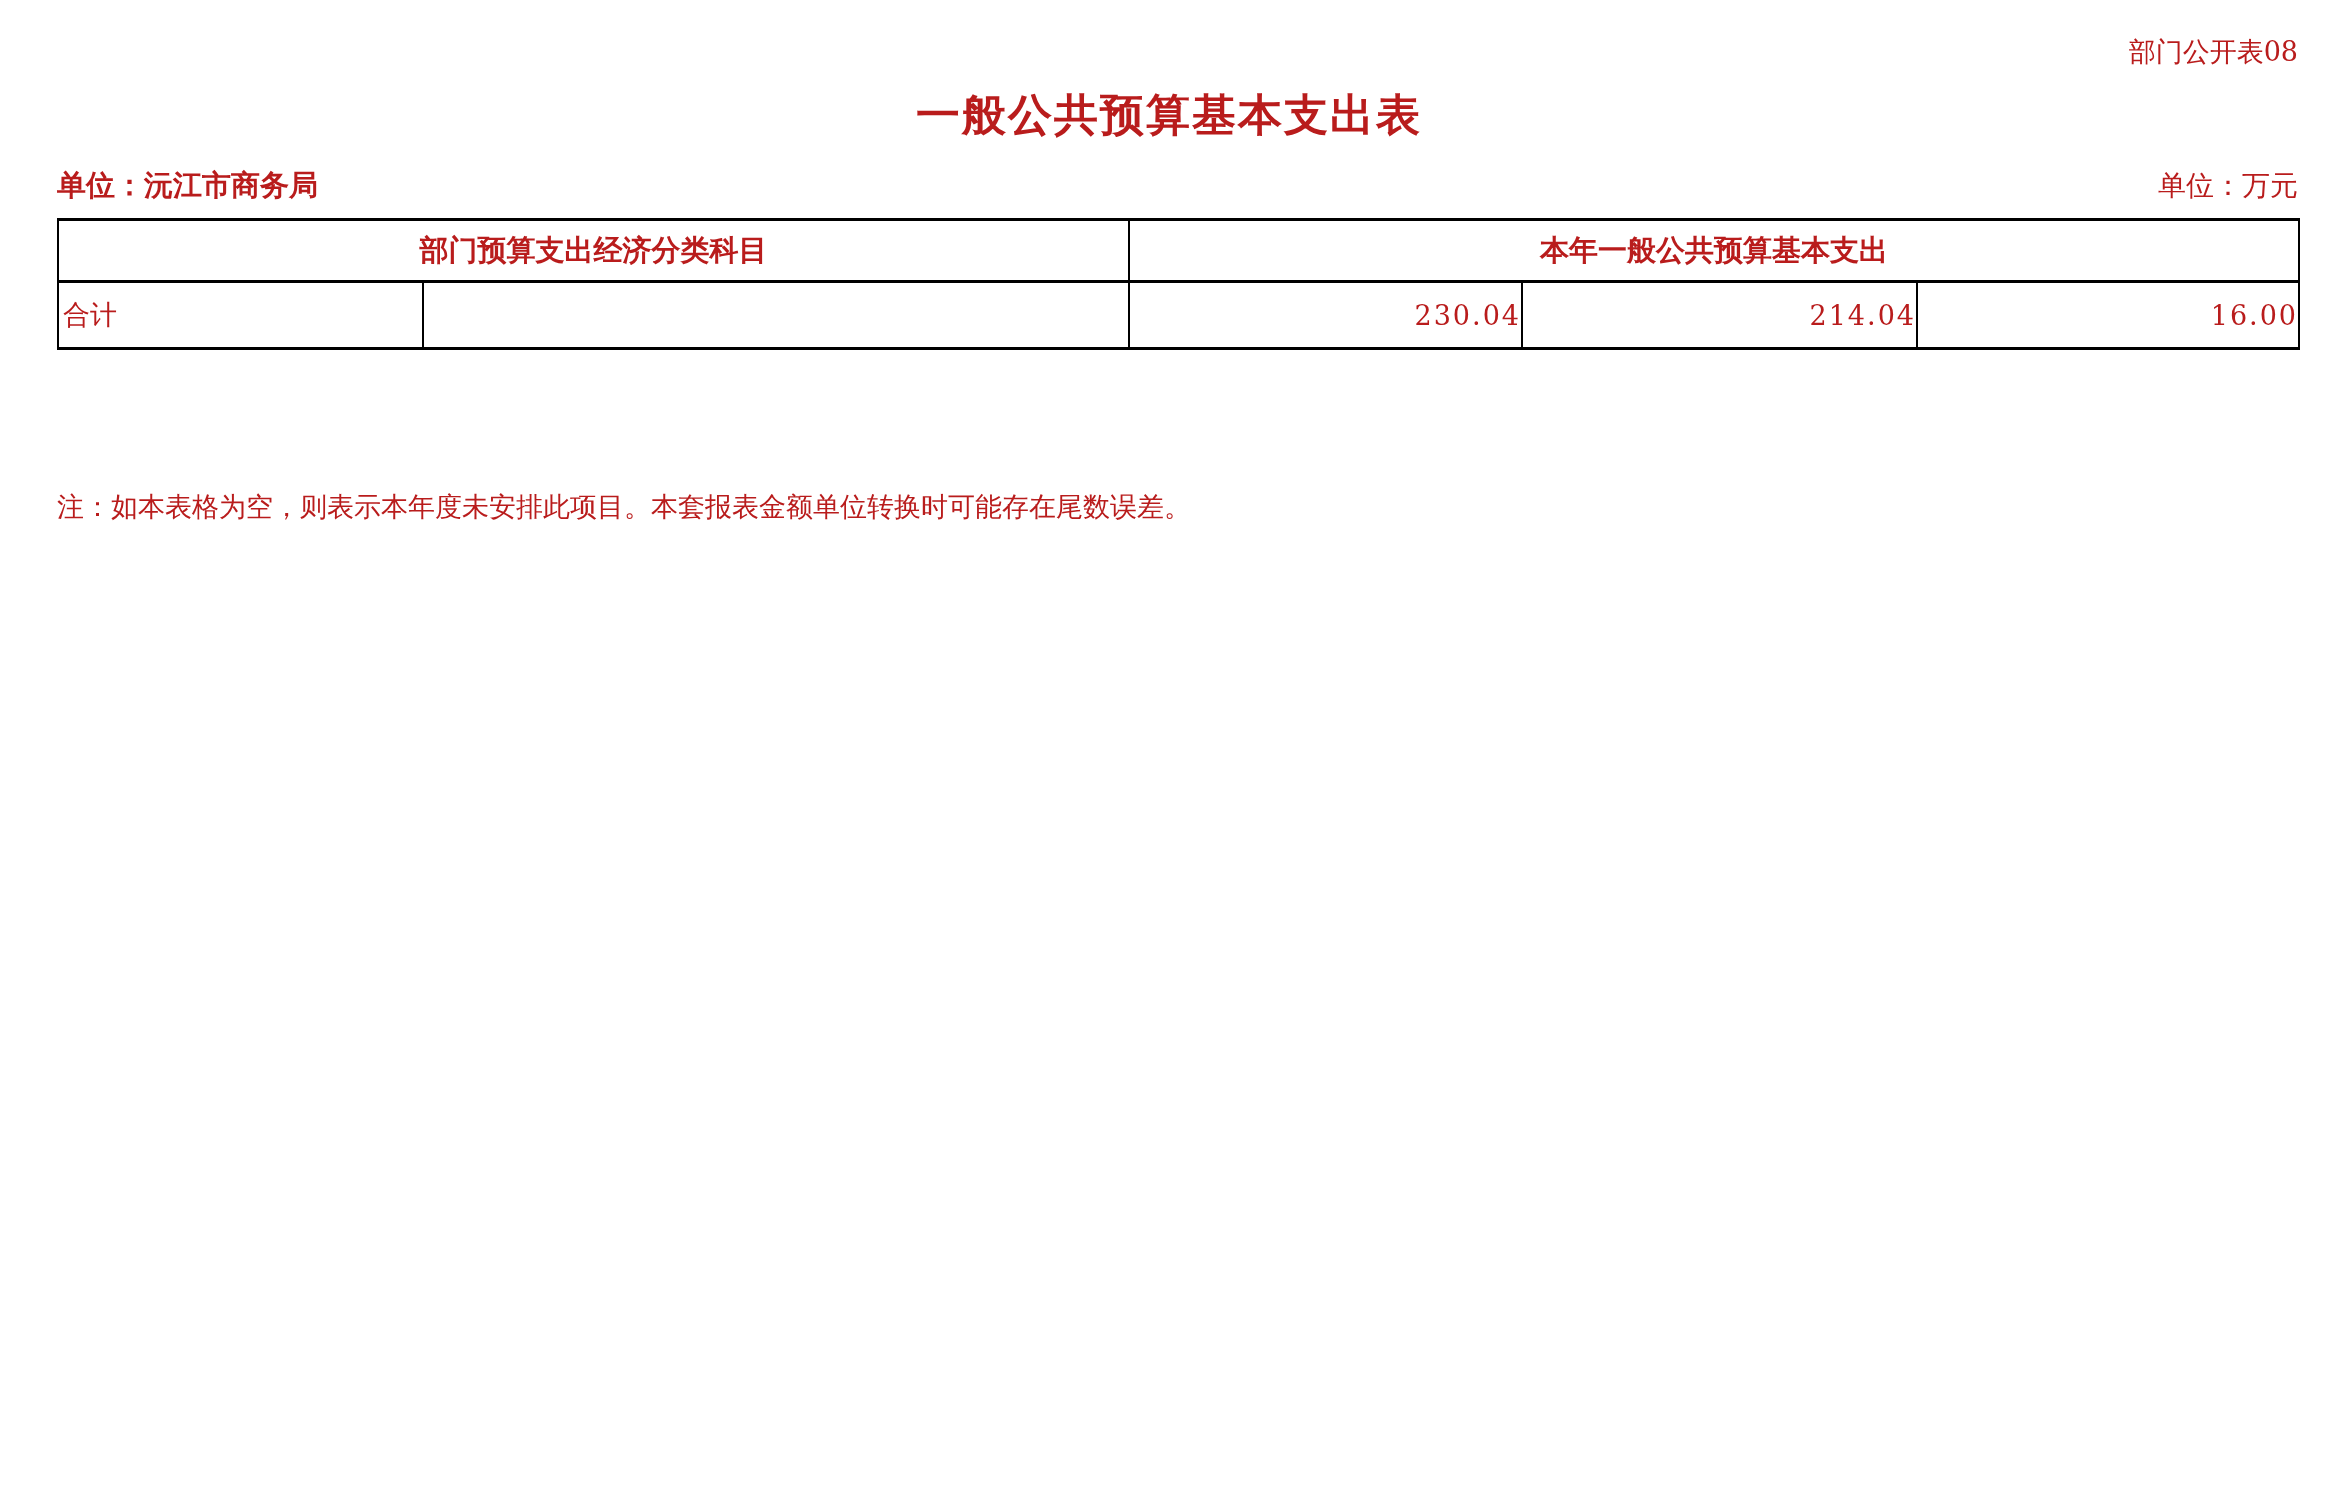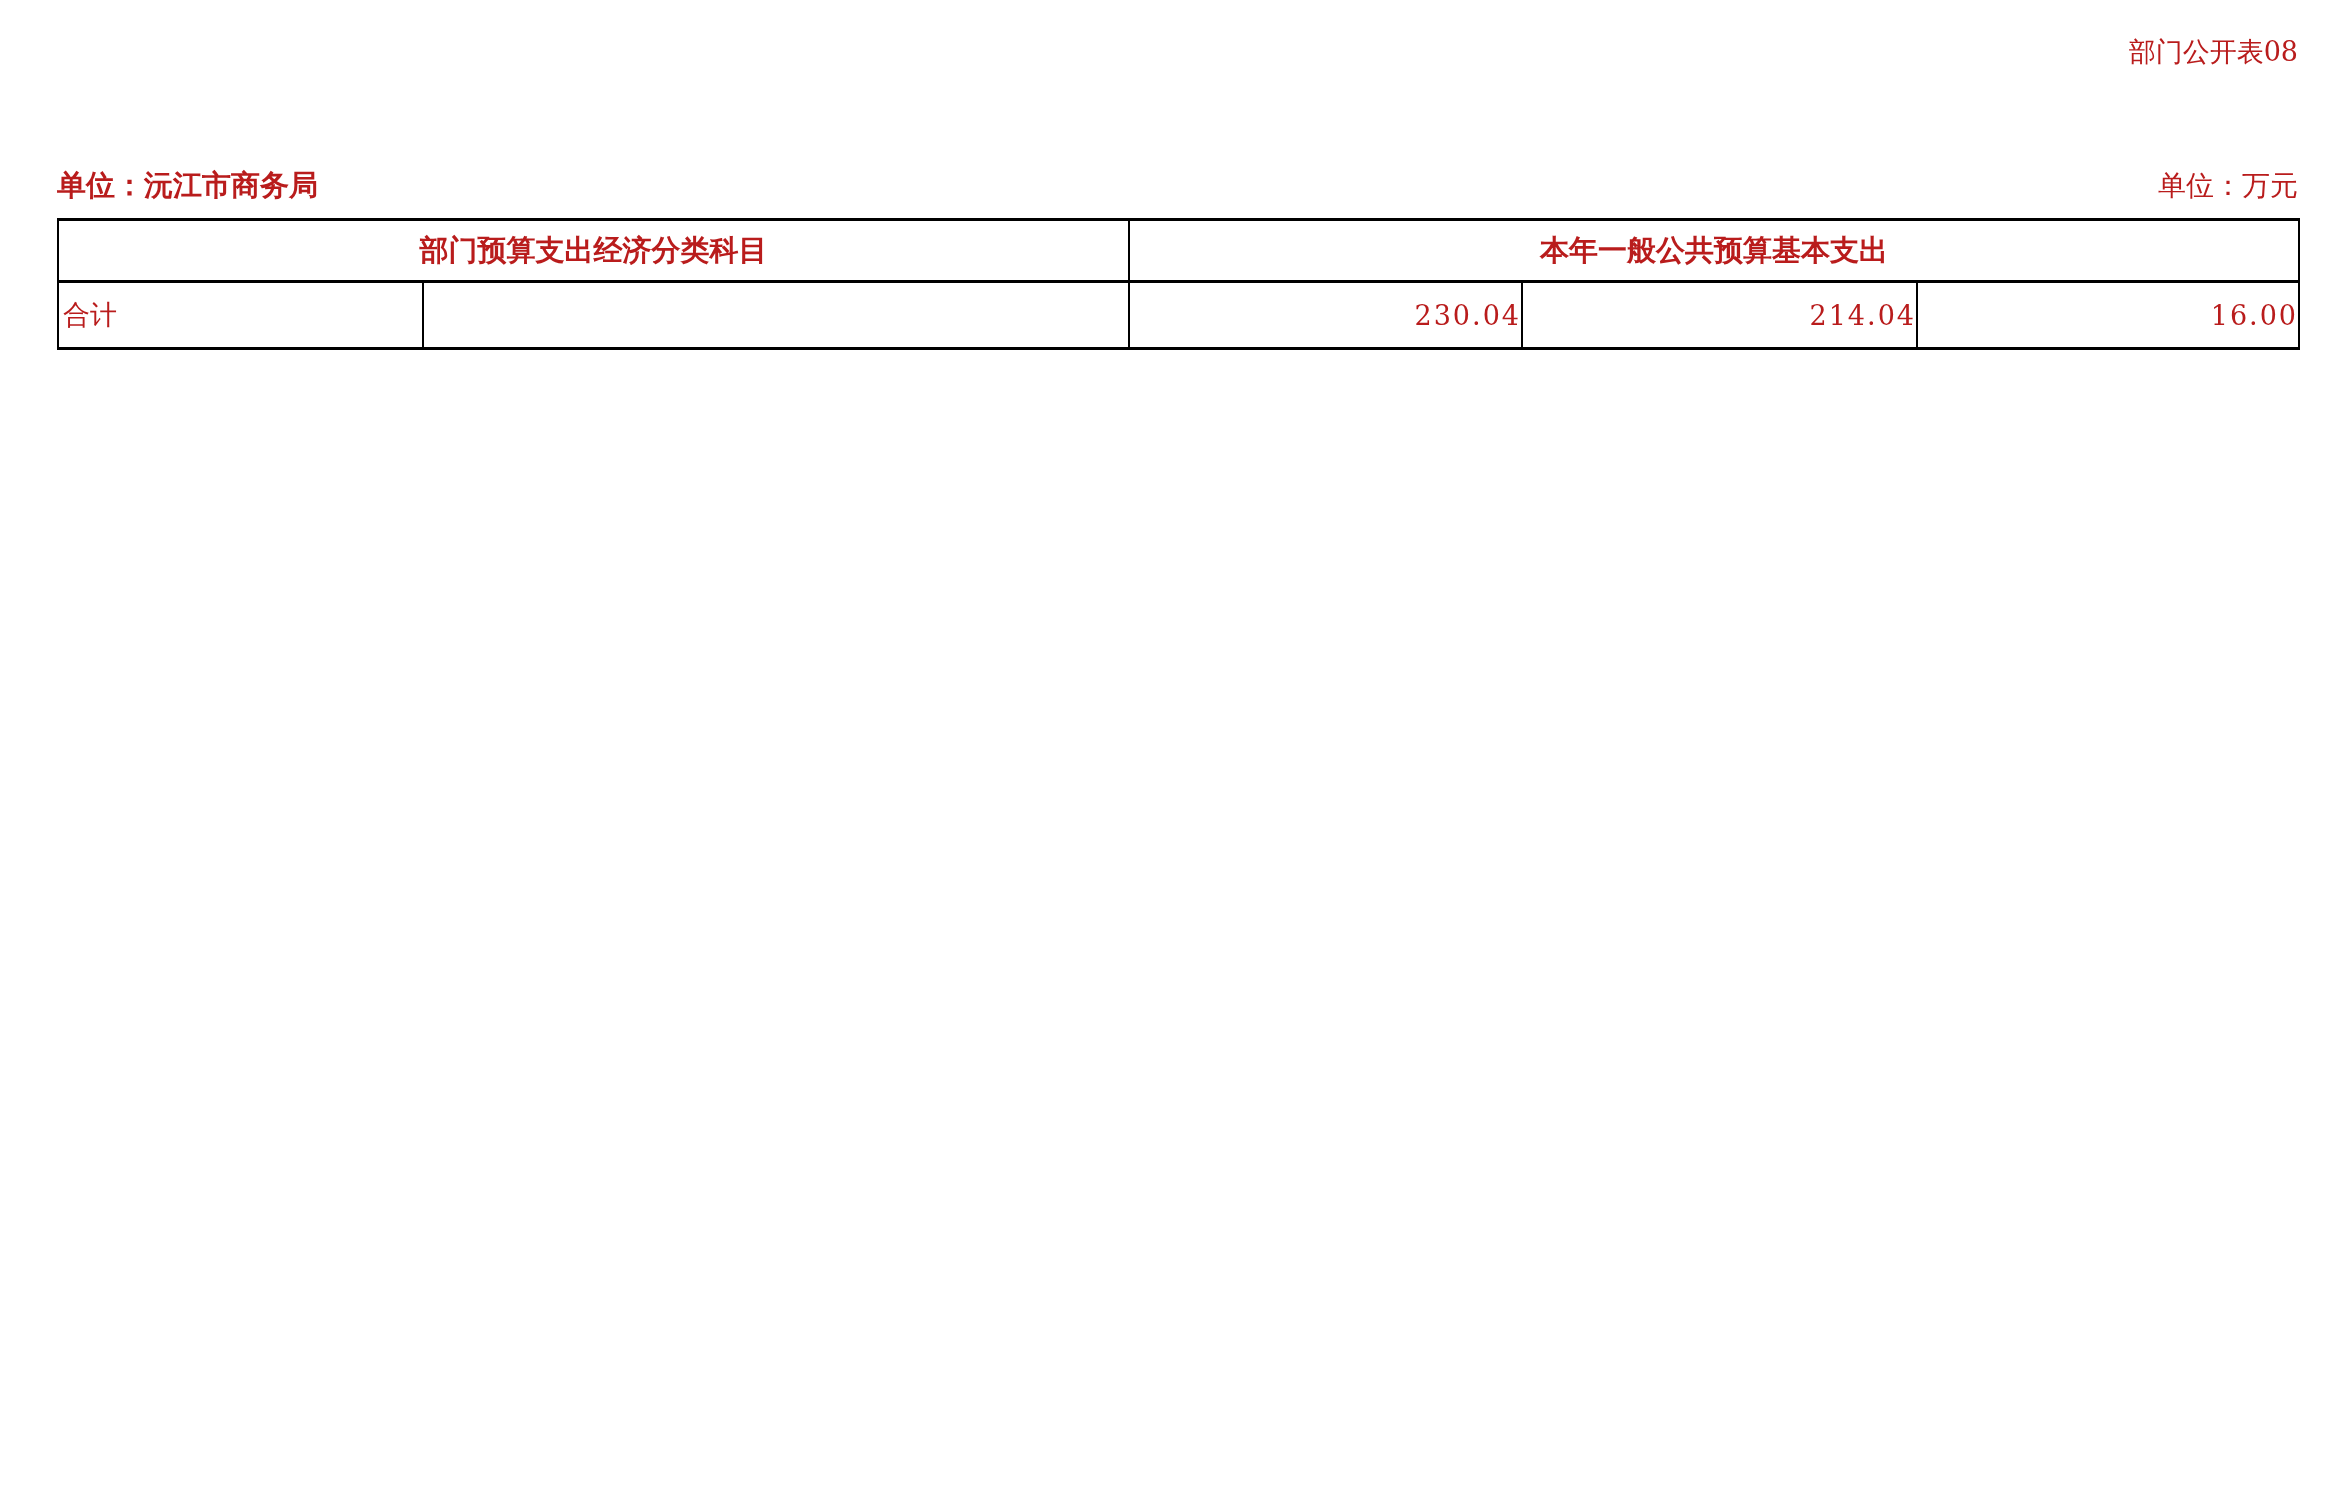--- a/index.html
+++ b/index.html
@@ -98,20 +98,21 @@
     font-size: 27px;
   }
 </style>
 </head>
 <body>
 
 <div class="page">
 
   <div class="doc-code">部门公开表08</div>
 
+  <h1 class="title" style="margin:0;">一般公共预算基本支出表</h1>
 
   <div class="unit-row">
     <span class="unit-name">单位：沅江市商务局</span>
     <span class="unit-currency">单位：万元</span>
   </div>
 
   <table class="budget">
     <colgroup>
       <col style="width:365px">
       <col style="width:706px">
@@ -129,14 +130,15 @@
       <tr class="data-row">
         <td class="cell-code total-label">合计</td>
         <td class="cell-name"></td>
         <td class="cell-num">230.04</td>
         <td class="cell-num">214.04</td>
         <td class="cell-num">16.00</td>
       </tr>
     </tbody>
   </table>
 
+  <div class="footnote">注：如本表格为空，则表示本年度未安排此项目。本套报表金额单位转换时可能存在尾数误差。</div>
 
 </div>
 
 </body></html>

